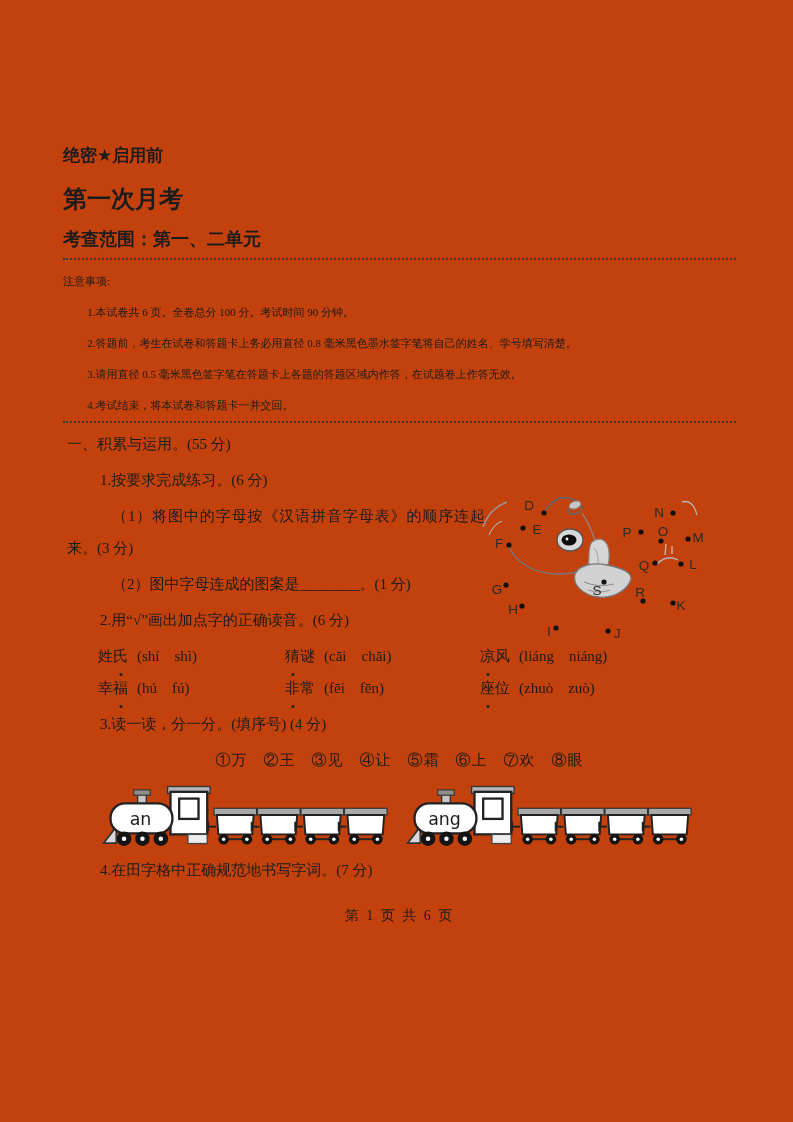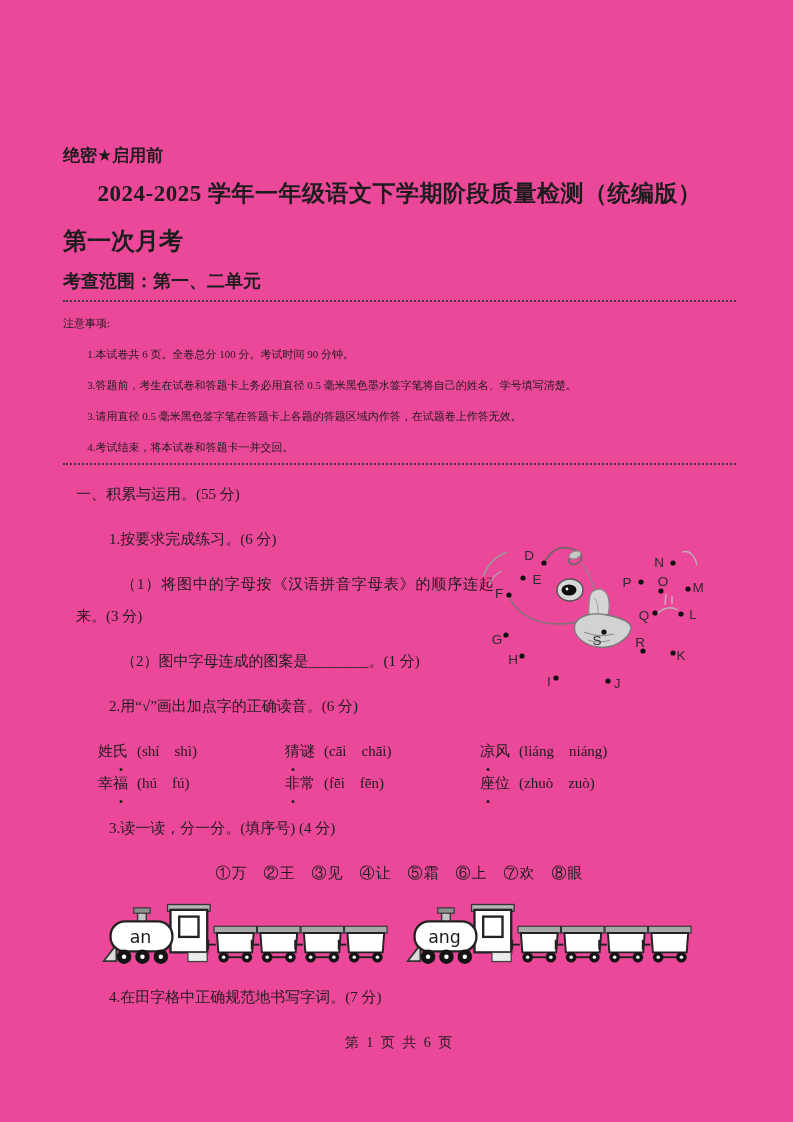--- a/index.html
+++ b/index.html
@@ -1,30 +1,30 @@
 <!DOCTYPE html>
 <html><head>
 <meta charset="utf-8">
 <style>
   html,body{margin:0;padding:0;background:#fff;}
   .page{
-    width:793px;height:1122px;position:relative;background:#ec4899;
+    width:793px;height:1122px;position:relative;background:#c2410c;
     font-family:"Liberation Serif","DejaVu Serif",serif;color:#1c1c1c;
     overflow:hidden;box-sizing:border-box;padding:145px 57px 0 63px;
   }
   .classified{font-family:"Liberation Sans","DejaVu Sans",sans-serif;font-weight:bold;font-size:17px;line-height:22px;}
   .title{font-size:23px;font-weight:bold;text-align:center;margin:12px 0 0;line-height:30px;letter-spacing:.5px;}
   .subtitle{font-size:24px;font-weight:bold;text-align:left;margin:17px 0 0;line-height:31px;}
   .scope{font-size:18px;font-weight:bold;text-align:left;margin:13px 0 7px;line-height:23px;}
   .divider{border-top:2px dotted #3a3a3a;height:0;}
   .notices{font-size:11px;line-height:31px;margin-top:6px;}
   .notices p{margin:0;text-indent:2.2em;text-align:justify;}
   .notices .nh{text-indent:0;}
   .docbody{position:relative;font-size:15px;line-height:32px;margin-top:5px;}
-  .docbody p{margin:13px;}
+  .docbody p{margin:4px;}
   .q{text-indent:2.2em;}
   .sub{text-indent:3em;width:418px;text-align:justify;}
   .puzzle{position:absolute;left:417px;top:50px;width:266px;height:196px;}
   .pz-letter{font:13.5px "Liberation Sans","DejaVu Sans",sans-serif;fill:#2b2b2b;}
   .pz-dot{fill:#101010;}
   .pyrow{display:flex;padding-left:35px;}
   .py-item{display:flex;align-items:center;}
   .py-item.w1{width:187px;}
   .py-item.w2{width:195px;}
   .py-word{white-space:nowrap;}
@@ -37,30 +37,29 @@
   .q4{margin-top:6px;}
   .footer{text-align:center;font-size:14px;margin-top:14px;letter-spacing:2px;}
 </style>
 </head>
 <body>
 
 <div class="page">
 
   <div class="classified">绝密★启用前</div>
 
-  <div class="title">2024-2025 学年一年级语文下学期阶段质量检测（统编版）</div>
   <div class="subtitle">第一次月考</div>
   <div class="scope">考查范围：第一、二单元</div>
 
   <div class="divider"></div>
 
   <div class="notices">
     <p class="nh">注意事项:</p>
     <p>1.本试卷共 6 页。全卷总分 100 分。考试时间 90 分钟。</p>
-    <p>3.答题前，考生在试卷和答题卡上务必用直径 0.5 毫米黑色墨水签字笔将自己的姓名、学号填写清楚。</p>
+    <p>2.答题前，考生在试卷和答题卡上务必用直径 0.8 毫米黑色墨水签字笔将自己的姓名、学号填写清楚。</p>
     <p>3.请用直径 0.5 毫米黑色签字笔在答题卡上各题的答题区域内作答，在试题卷上作答无效。</p>
     <p>4.考试结束，将本试卷和答题卡一并交回。</p>
   </div>
 
   <div class="divider"></div>
 
   <div class="docbody">
 
     <div class="puzzle">
       <svg id="puzzle-svg" width="266" height="196" viewBox="0 0 266 196">

